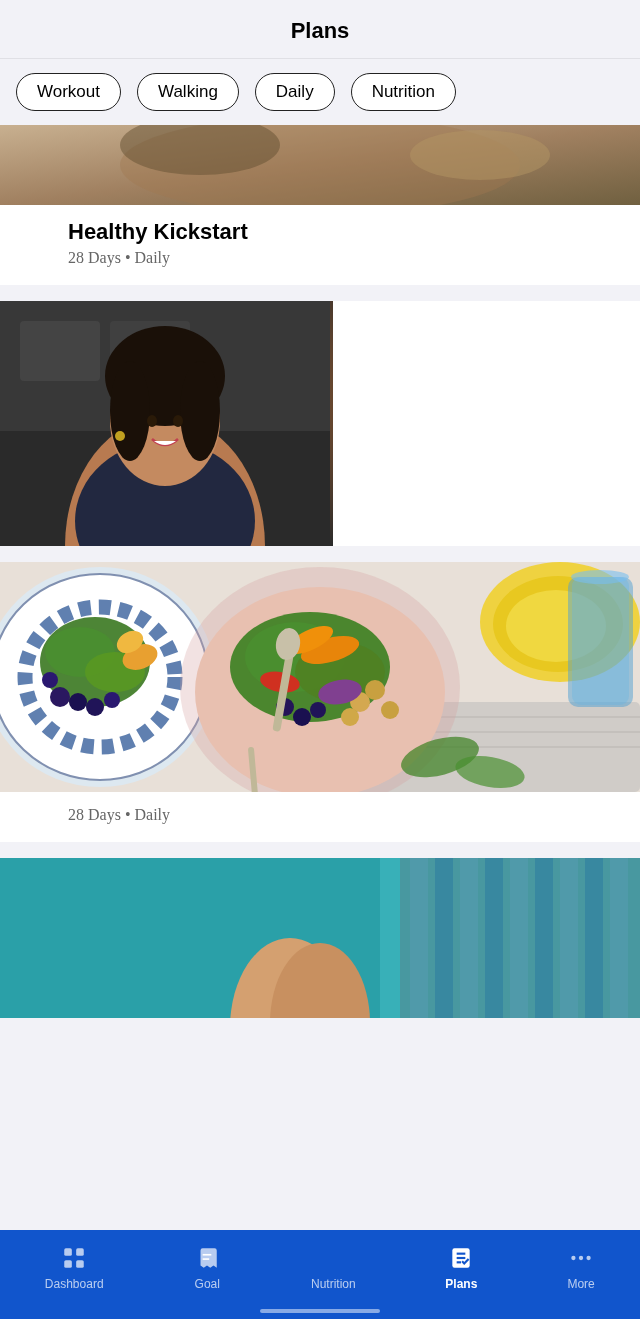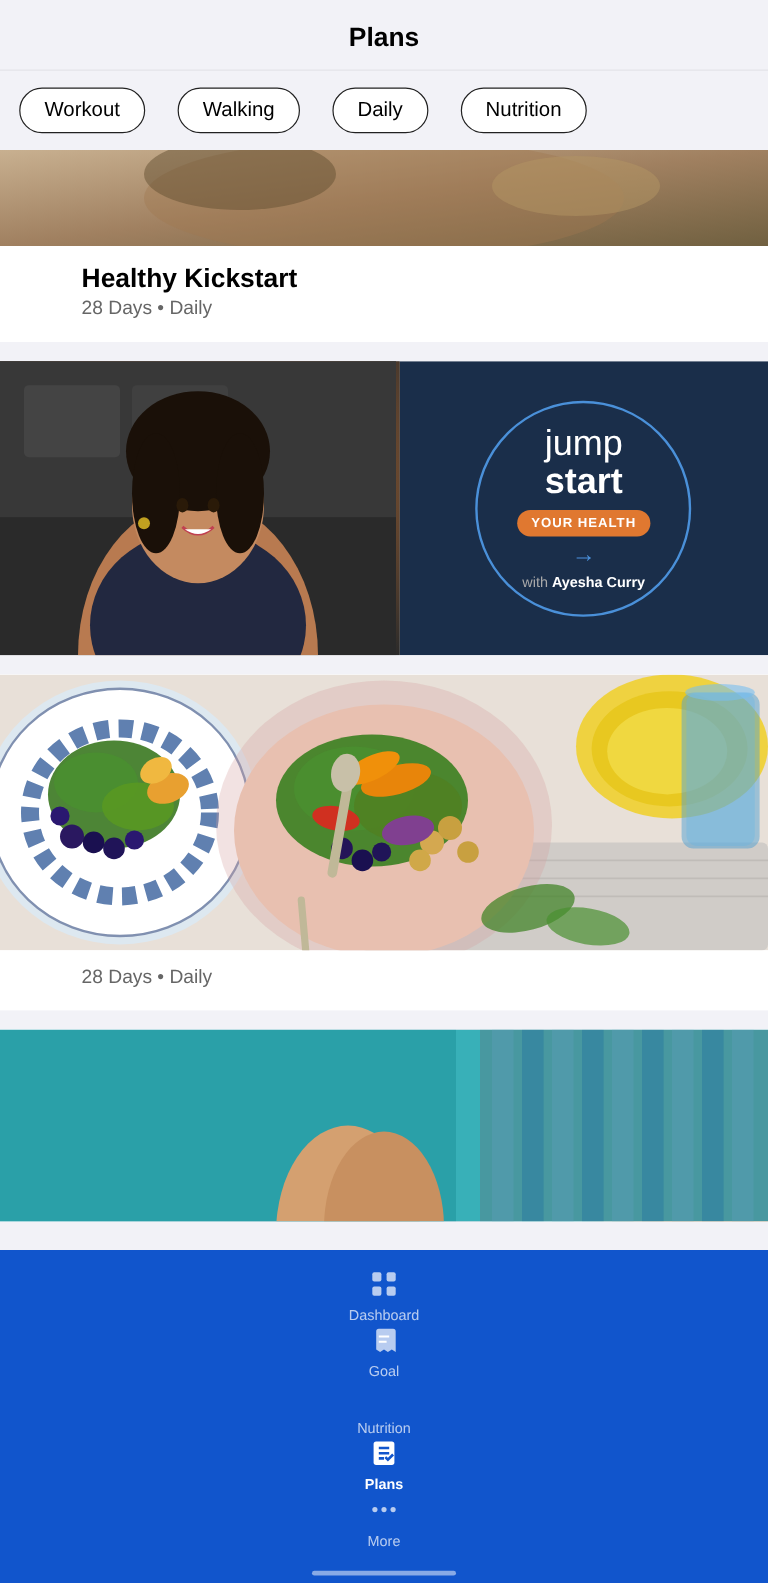--- a/index.html
+++ b/index.html
@@ -24,21 +24,21 @@
       font-size: 22px;
       font-weight: 700;
       color: #000;
     }
 
     
     .filter-bar {
       background: #f2f2f7;
       display: flex;
       flex-direction: row;
-      gap: 27px;
+      gap: 16px;
       padding: 14px 16px;
       overflow-x: auto;
       white-space: nowrap;
     }
     .filter-bar::-webkit-scrollbar { display: none; }
     .filter-pill {
       display: inline-flex;
       align-items: center;
       justify-content: center;
       border: 1.5px solid #222;
@@ -69,20 +69,21 @@
     }
     .plan-card-title {
       font-size: 22px;
       font-weight: 700;
       color: #000;
       margin-bottom: 4px;
     }
     .plan-card-meta {
       font-size: 16px;
       color: #666;
+      font-family: Liberation Serif, serif;
     }
 
     
     .img-healthy-kickstart {
       width: 100%;
       height: 80px;
       background: linear-gradient(135deg, #c9b89a 0%, #b5a08a 40%, #8a7060 100%);
       display: block;
     }
 
@@ -132,21 +133,21 @@
 
     
     .bottom-nav {
       position: fixed;
       bottom: 0;
       left: 0;
       width: 640px;
       background: #1155cc;
       padding: 14px 0 28px;
       display: flex;
-      flex-direction: column;
+      flex-direction: row;
       justify-content: space-around;
       align-items: center;
       z-index: 100;
     }
     .nav-item {
       display: flex;
       flex-direction: column;
       align-items: center;
       gap: 5px;
       cursor: pointer;
@@ -259,40 +260,20 @@
           <ellipse cx="178" cy="120" rx="5" ry="6" fill="#2a1a08"></ellipse>
 
           <path d="M152,138 Q165,150 178,138" stroke="#c04050" stroke-width="2.5" fill="none"></path>
 
           <path d="M154,140 Q165,148 176,140" stroke="none" fill="white"></path>
 
           <circle cx="120" cy="135" r="5" fill="#c0a020"></circle>
         </svg>
       </div>
 
-      <div class="jumpstart-right">
-
-        <div style="position:relative;width:100%;height:100%;display:flex;flex-direction:column;align-items:center;justify-content:center;">
-
-          <div style="position:absolute;width:180px;height:180px;border:2px solid #4a90d9;border-radius:50%;top:50%;left:50%;transform:translate(-50%,-50%);"></div>
-
-          <div style="text-align:center;z-index:1;">
-            <div style="color:#fff;font-size:30px;font-weight:300;line-height:1;">jump</div>
-            <div style="color:#fff;font-size:30px;font-weight:900;line-height:1;margin-top:2px;">start</div>
-
-            <div style="background:#e07830;border-radius:40px;padding:5px 12px;margin-top:8px;display:flex;align-items:center;justify-content:center;gap:5px;">
-              <span style="color:#fff;font-size:11px;font-weight:700;letter-spacing:0.8px;text-transform:uppercase;">YOUR HEALTH</span>
-            </div>
-
-            <div style="color:#4a90d9;font-size:20px;margin-top:4px;">→</div>
-
-            <div style="color:#aaa;font-size:12px;margin-top:4px;">with <span style="color:#fff;font-weight:700;">Ayesha Curry</span></div>
-          </div>
-        </div>
-      </div>
     </div>
   </div>
 
   <div class="plan-card">
     <div style="width:100%;height:230px;overflow:hidden;position:relative;">
       <svg width="640" height="230">
 
         <rect width="640" height="230" fill="#e8e0d8"></rect>
 
         <rect x="300" y="140" width="340" height="90" fill="#d0ccc8" rx="5"></rect>

